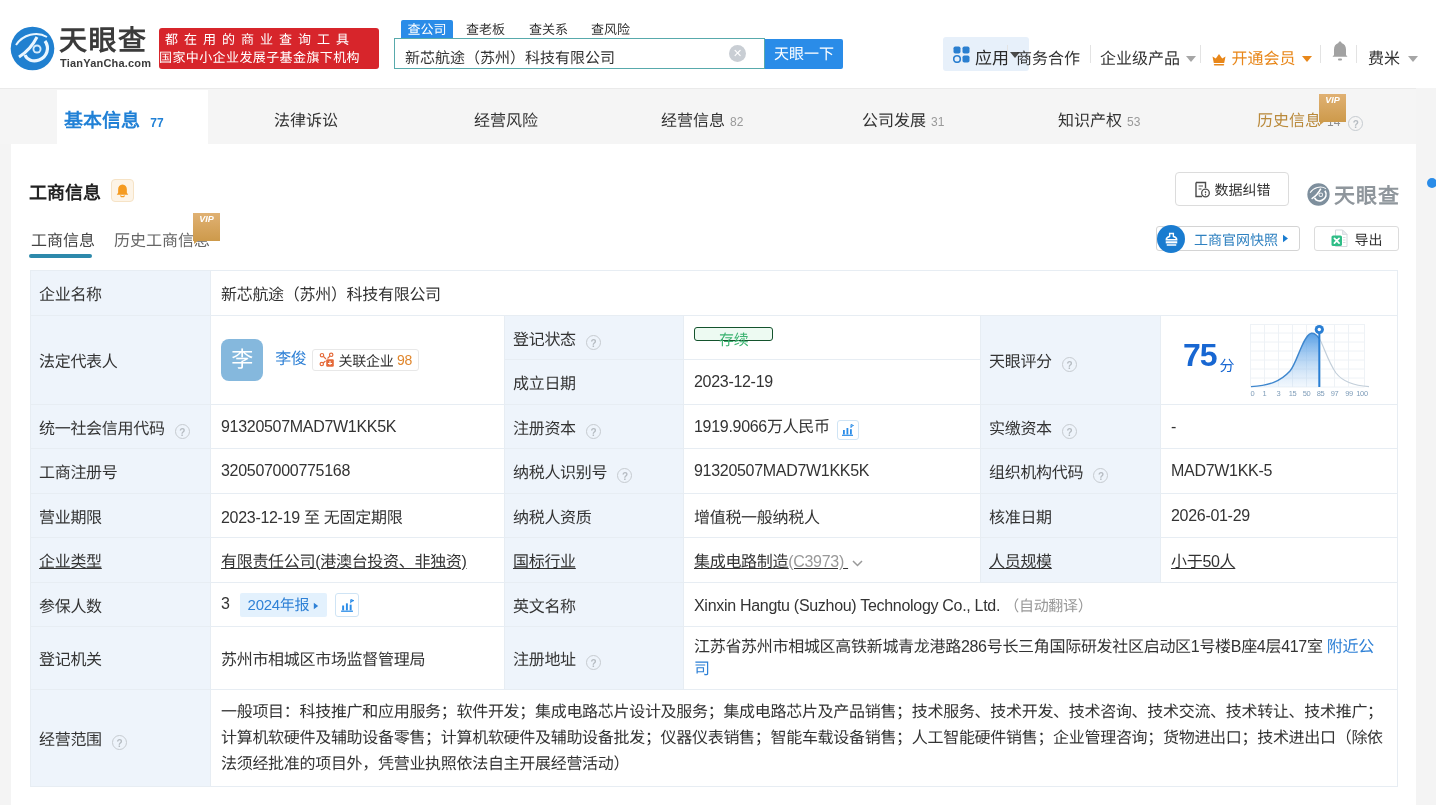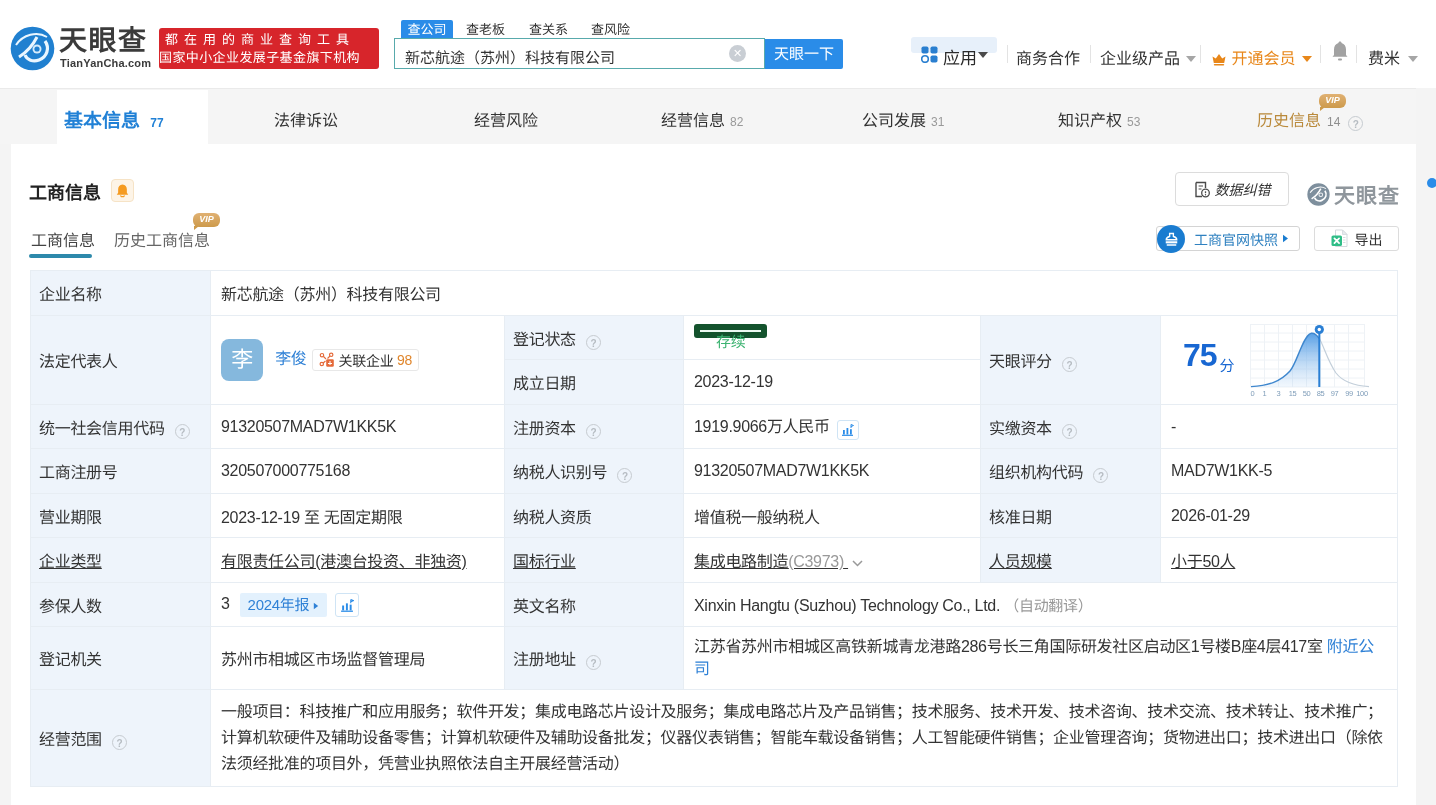--- a/index.html
+++ b/index.html
@@ -15,21 +15,21 @@
 #redbox .l1{font-size:13px;letter-spacing:6px;line-height:18px;text-indent:6px;}
 #redbox .l2{font-size:13px;letter-spacing:0.4px;line-height:17px;}
 
 #stabs{position:absolute;left:401px;top:20px;height:19px;}
 .stab{display:inline-block;font-size:13px;color:#333;line-height:19px;vertical-align:top;}
 .stab.act{background:#2a8ce8;color:#fff;width:52px;text-align:center;border-radius:2px 2px 0 0;}
 #sinput{position:absolute;left:394px;top:38px;width:371px;height:31px;border:1px solid #58aaac;background:#fff;}
 #sinput .txt{position:absolute;left:10px;top:7px;font-size:15px;color:#333;}
 #sclear{position:absolute;left:729px;top:45px;width:17px;height:17px;border-radius:50%;background:#c9ced4;color:#fff;font-size:11px;line-height:17px;text-align:center;}
 #sbtn{position:absolute;left:765px;top:39px;width:78px;height:30px;background:#2a8ce8;color:#fff;font-size:15px;text-align:center;line-height:30px;border-radius:0 2px 2px 0;}
-#appbox{position:absolute;left:911px;top:37px;width:86px;height:16px;background:#e7f0fa;border-radius:3px;}
+#appbox{position:absolute;left:943px;top:37px;width:86px;height:34px;background:#e7f0fa;border-radius:3px;}
 #appbox span{position:absolute;left:32px;top:7px;font-size:17px;color:#2b2b2b;}
 .navsep{position:absolute;top:45px;width:1px;height:18px;background:#e3e3e3;}
 .navtxt{position:absolute;top:45px;font-size:16px;color:#333;}
 .caret{display:inline-block;width:0;height:0;border-left:5px solid transparent;border-right:5px solid transparent;border-top:6px solid #4a4a4a;vertical-align:2px;}
 .caret.gray{border-top-color:#a6a6a6;}
 .caret.orange{border-top-color:#e8871a;}
 
 #navbar{position:absolute;left:0;top:88px;width:1436px;height:56px;background:#f5f5f5;border-top:1px solid #eaeaea;}
 #navact{position:absolute;left:57px;top:1px;width:151px;height:55px;background:#fff;}
 .nitem{position:absolute;top:18px;font-size:16px;color:#333;}
@@ -37,41 +37,41 @@
 
 #card{position:absolute;left:11px;top:144px;width:1405px;height:661px;background:#fff;}
 #pagebg-l{position:absolute;left:0;top:144px;width:11px;height:661px;background:#f4f4f4;}
 #pagebg-r{position:absolute;left:1416px;top:88px;width:20px;height:717px;background:#f4f4f4;}
 
 #h-title{position:absolute;left:29px;top:178px;font-size:18px;font-weight:bold;color:#222;}
 #h-bell{position:absolute;left:111px;top:179px;width:23px;height:23px;background:#fdf4e7;border:1px solid #f6e3c6;border-radius:4px;}
 .subtab1{position:absolute;left:31px;top:227px;font-size:16px;color:#444;}
 .subtab2{position:absolute;left:114px;top:227px;font-size:16px;color:#666;}
 #subline{position:absolute;left:29px;top:254px;width:63px;height:4px;background:#2d89ab;border-radius:2px;}
-.vipbadge{position:absolute;width:27px;height:14px;background:linear-gradient(180deg,#e0b173,#cd9a4b);border-radius:6px;color:#fff;font-size:9px;font-weight:bold;font-style:italic;text-align:center;line-height:13px;}.vipbadge:after{content:"";position:absolute;left:1px;bottom:-3px;width:0;height:0;border-top:4px solid #cd9a4b;border-right:5px solid transparent;}
+.vipbadge{position:absolute;width:27px;height:28px;background:linear-gradient(180deg,#e0b173,#cd9a4b);border-radius:0;color:#fff;font-size:9px;font-weight:bold;font-style:italic;text-align:center;line-height:13px;}.vipbadge:after{content:"";position:absolute;left:1px;bottom:-3px;width:0;height:0;border-top:4px solid #cd9a4b;border-right:5px solid transparent;}
 
 .btn{position:absolute;border:1px solid #dcdcdc;border-radius:3px;background:#fff;font-size:14px;color:#333;display:flex;align-items:center;justify-content:center;}
-#btn-fix{left:1175px;top:172px;width:114px;height:34px;border-radius:4px;font-style:italic;}
+#btn-fix{left:1175px;top:172px;width:114px;height:34px;border-radius:4px;}
 #btn-snap{left:1156px;top:226px;width:144px;height:25px;border:1px solid #d4d4d4;border-radius:3px;color:#2f81c0;position:absolute;background:#fff;display:flex;align-items:center;font-size:14px;}
 #btn-exp{left:1314px;top:226px;width:85px;height:25px;}
 #graylogo{position:absolute;left:1307px;top:179px;}
 #graylogo{white-space:nowrap;}
 #bluedot{position:absolute;left:1427px;top:178px;width:10px;height:10px;border-radius:50%;background:#2a8ce8;}
 
 #tbl{position:absolute;left:30px;top:270px;border-collapse:collapse;table-layout:fixed;width:1367px;}
 #tbl td{border:1px solid #e7edf3;font-size:16px;letter-spacing:-0.3px;color:#333;vertical-align:middle;}
 #tbl td.lb{background:#eef4fb;padding-left:8px;}
 #tbl td.vl{background:#fff;padding-left:10px;}
 .qm{display:inline-block;width:15px;height:15px;border:1px solid #c6cbd0;border-radius:50%;color:#b6bcc2;font-size:10px;line-height:15px;text-align:center;margin-left:6px;vertical-align:-2px;font-weight:bold;}
 .lnk{color:#2f81d6;}
 .gray{color:#999;}
 
 #avatar{display:inline-block;width:42px;height:42px;background:#85b8dd;border-radius:8px;color:#fff;font-size:22px;text-align:center;line-height:42px;vertical-align:middle;}
 #reltag{display:inline-flex;align-items:center;height:22px;border:1px solid #e8e8e8;border-radius:3px;padding:0 6px;margin-left:5px;font-size:14px;letter-spacing:-0.3px;vertical-align:middle;background:#fff;}
-#cuntag{display:inline-block;height:14px;line-height:23px;border:6px solid #14532d;background:#edfaf2;border-radius:3px;color:#3cb371;font-size:15px;padding:0 16px;}
+#cuntag{display:inline-block;height:14px;line-height:23px;border:1px solid #14532d;background:#edfaf2;border-radius:3px;color:#3cb371;font-size:15px;padding:0 24px;}
 .capicon{display:inline-block;width:22px;height:20px;border:1px solid #cfe4f5;border-radius:3px;margin-left:7px;vertical-align:-4px;text-align:center;background:#fff;}
 #annpill{display:inline-block;height:24px;line-height:24px;background:#e3f1fd;border-radius:2px;color:#2f81d6;font-size:15px;padding:0 8px;margin-left:10px;vertical-align:middle;}
 .capicon2{display:inline-block;width:24px;height:24px;border:1px solid #cfe4f5;border-radius:3px;margin-left:8px;vertical-align:middle;text-align:center;background:#fff;line-height:22px;}
 
 #score{display:flex;align-items:center;padding-left:22px;}
 #score .num{font-size:32px;font-weight:bold;color:#1867d2;letter-spacing:-1px;margin-top:-9px;}
 #score .fen{font-size:15px;color:#1867d2;margin:8px 0 0 3px;}
 #wmark{position:absolute;right:42px;bottom:13px;font-size:33px;color:rgba(125,125,125,0.12);letter-spacing:12px;}
 </style>
 </head>

